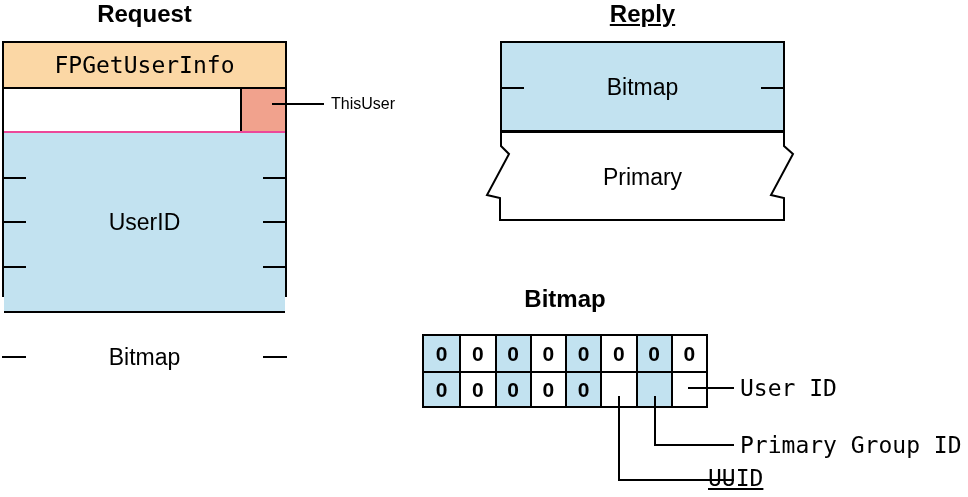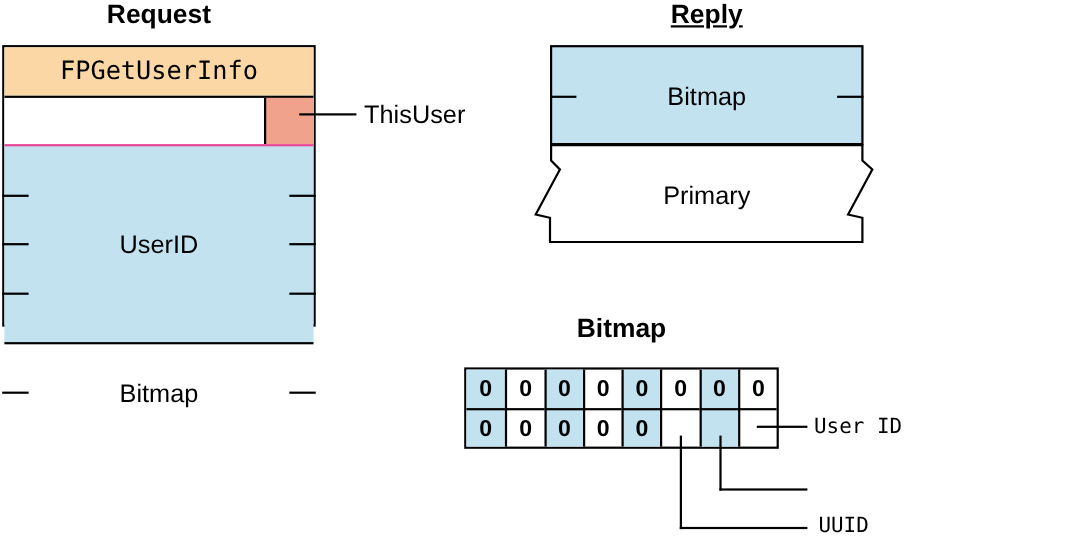--- a/index.html
+++ b/index.html
@@ -27,22 +27,22 @@
   .opcode-text{font-size:23px;}
   .flag-cell{
     position:absolute;right:0;top:0;height:100%;width:45px;
     background:var(--highlight_pink);border-left:2px solid #000;box-sizing:border-box;
   }
   
   .tick{height:2px;width:24px;background:#000;}
   
   .hline{height:2px;background:#000;}
   .vline{width:2px;background:#000;}
-  .callout-sans{font-size:23px;line-height:26px;}
-  .callout-mono{font-size:19px;line-height:24px;white-space:pre;}
+  .callout-sans{font-size:16px;line-height:26px;}
+  .callout-mono{font-size:23px;line-height:24px;white-space:pre;}
   
   .reply-bitmap-box{
     left:500px;top:41px;width:285px;height:91px;
     border:2px solid #000;box-sizing:border-box;background:var(--field_blue);
     display:flex;align-items:center;justify-content:center;
   }
   
   .bittable{
     left:422px;top:334px;width:286px;height:74px;
     border:2px solid #000;box-sizing:border-box;background:#fff;
@@ -123,18 +123,19 @@
     <div class="bitcell"></div>
     <div class="bitcell blue"></div>
     <div class="bitcell"></div>
   </div>
 
   <div class="abs hline" style="left:688px;top:387px;width:46px;"></div>
   <div class="abs callout-mono mono" style="left:740px;top:376px;">User ID</div>
 
   <div class="abs vline" style="left:654px;top:396px;height:50px;"></div>
   <div class="abs hline" style="left:654px;top:444px;width:80px;"></div>
+  <div class="abs callout-mono mono" style="left:740px;top:433px;">Primary Group ID</div>
 
   <div class="abs vline" style="left:618px;top:396px;height:85px;"></div>
   <div class="abs hline" style="left:618px;top:479px;width:116px;"></div>
-  <div class="abs callout-mono mono" style="left:744px;top:466px;">UUID</div>
+  <div class="abs callout-mono mono" style="left:708px;top:466px;text-decoration:underline;">UUID</div>
 
 </div>
 
 </body></html>

